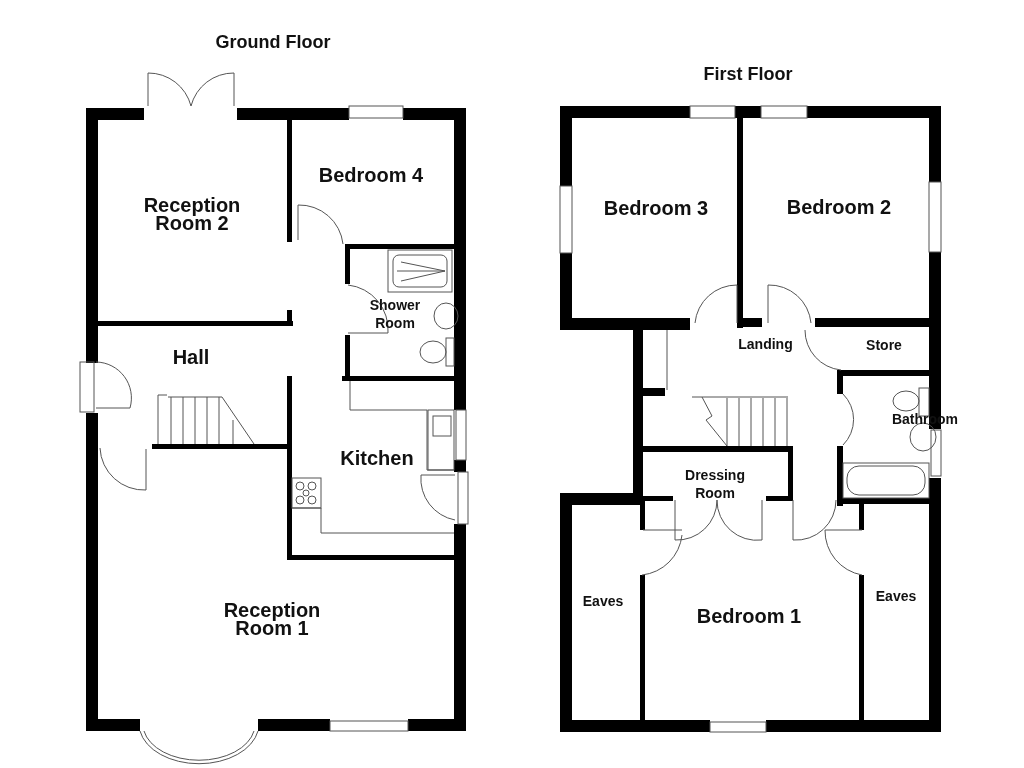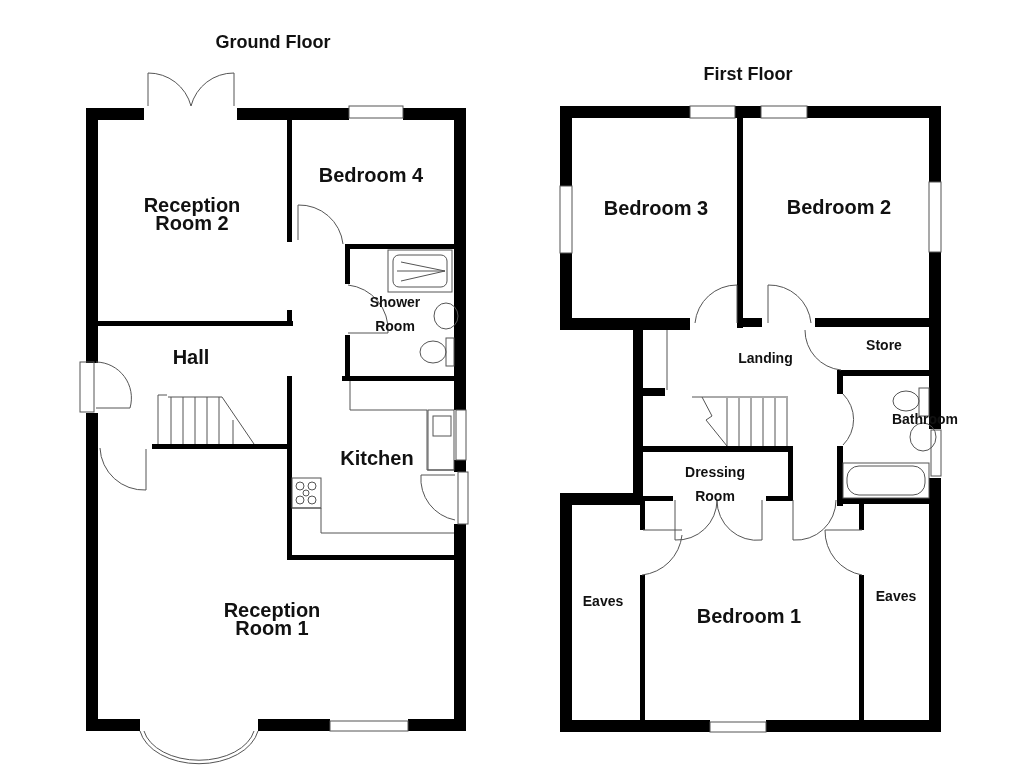--- a/index.html
+++ b/index.html
@@ -1,20 +1,20 @@
 <!DOCTYPE html>
 <html><head>
 <meta charset="utf-8">
 <style>
   html, body { margin:0; padding:0; background:#ffffff; }
   body { width:1024px; height:768px; position:relative; overflow:hidden; font-family:"Liberation Sans", sans-serif; }
   svg { position:absolute; left:0; top:0; }
   .title { position:absolute; font-weight:bold; font-size:18px; color:#111; white-space:nowrap; transform:translateX(-50%);text-align:center; }
   .room { position:absolute; font-weight:bold; font-size:20px; color:#111; text-align:center; line-height:18px; transform:translate(-50%,-50%); white-space:pre; }
-  .room.small { font-size:14px; line-height:24px; }
+  .room.small { font-size:14px; line-height:18px; }
 </style>
 </head>
 <body>
 
 <svg width="1024" height="768" viewBox="0 0 1024 768">
   <g fill="#000">
 
     <rect x="86" y="108" width="58" height="12"></rect>
     <rect x="237" y="108" width="112" height="12"></rect>
     <rect x="403" y="108" width="63" height="12"></rect>
@@ -156,20 +156,20 @@
 <div class="room" style="left:371px; top:175px;">Bedroom 4</div>
 <div class="room small" style="left:395px; top:314px;">Shower
 Room</div>
 <div class="room" style="left:191px; top:357px;">Hall</div>
 <div class="room" style="left:377px; top:458px;">Kitchen</div>
 <div class="room" style="left:272px; top:619px;">Reception
 Room 1</div>
 
 <div class="room" style="left:656px; top:208px;">Bedroom 3</div>
 <div class="room" style="left:839px; top:207px;">Bedroom 2</div>
-<div class="room small" style="left:752px; top:358px;padding-left:27px;">Landing</div>
+<div class="room small" style="left:752px; top:344px;padding-left:27px;">Landing</div>
 <div class="room small" style="left:884px; top:345px;">Store</div>
 <div class="room small" style="left:881px; top:419px;margin-left:44px;">Bathroom</div>
 <div class="room small" style="left:715px; top:484px;">Dressing
 Room</div>
 <div class="room small" style="left:603px; top:601px;">Eaves</div>
 <div class="room" style="left:749px; top:616px;">Bedroom 1</div>
 <div class="room small" style="left:896px; top:596px;">Eaves</div>
 
 </body></html>

